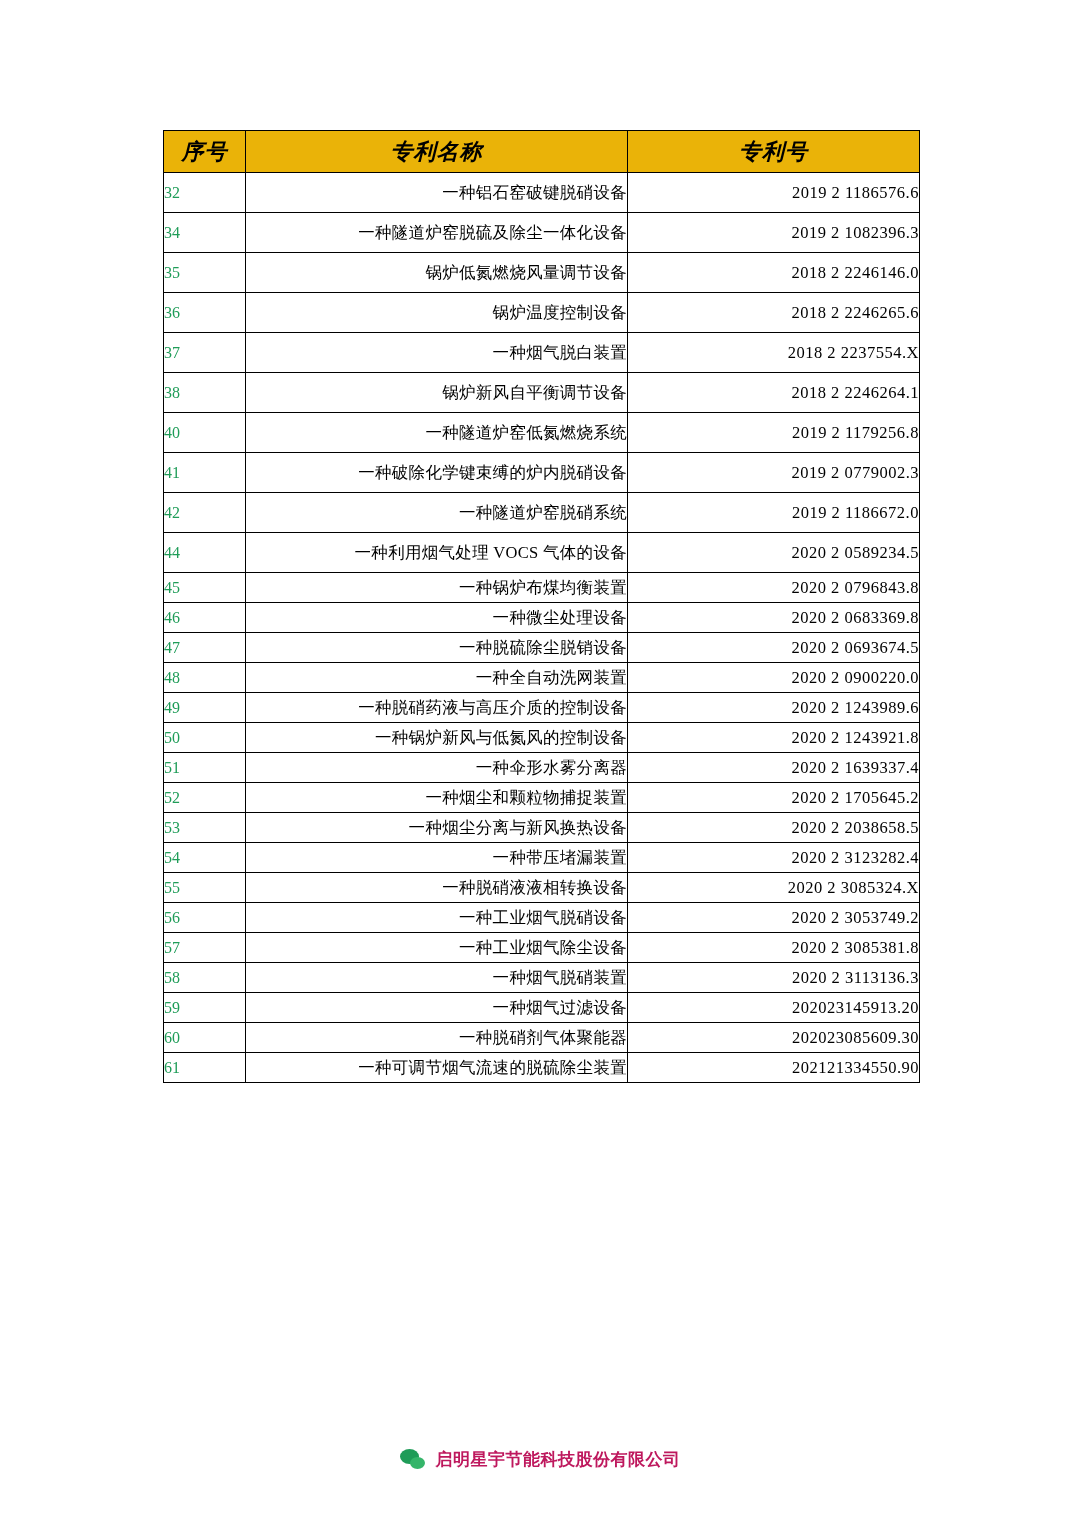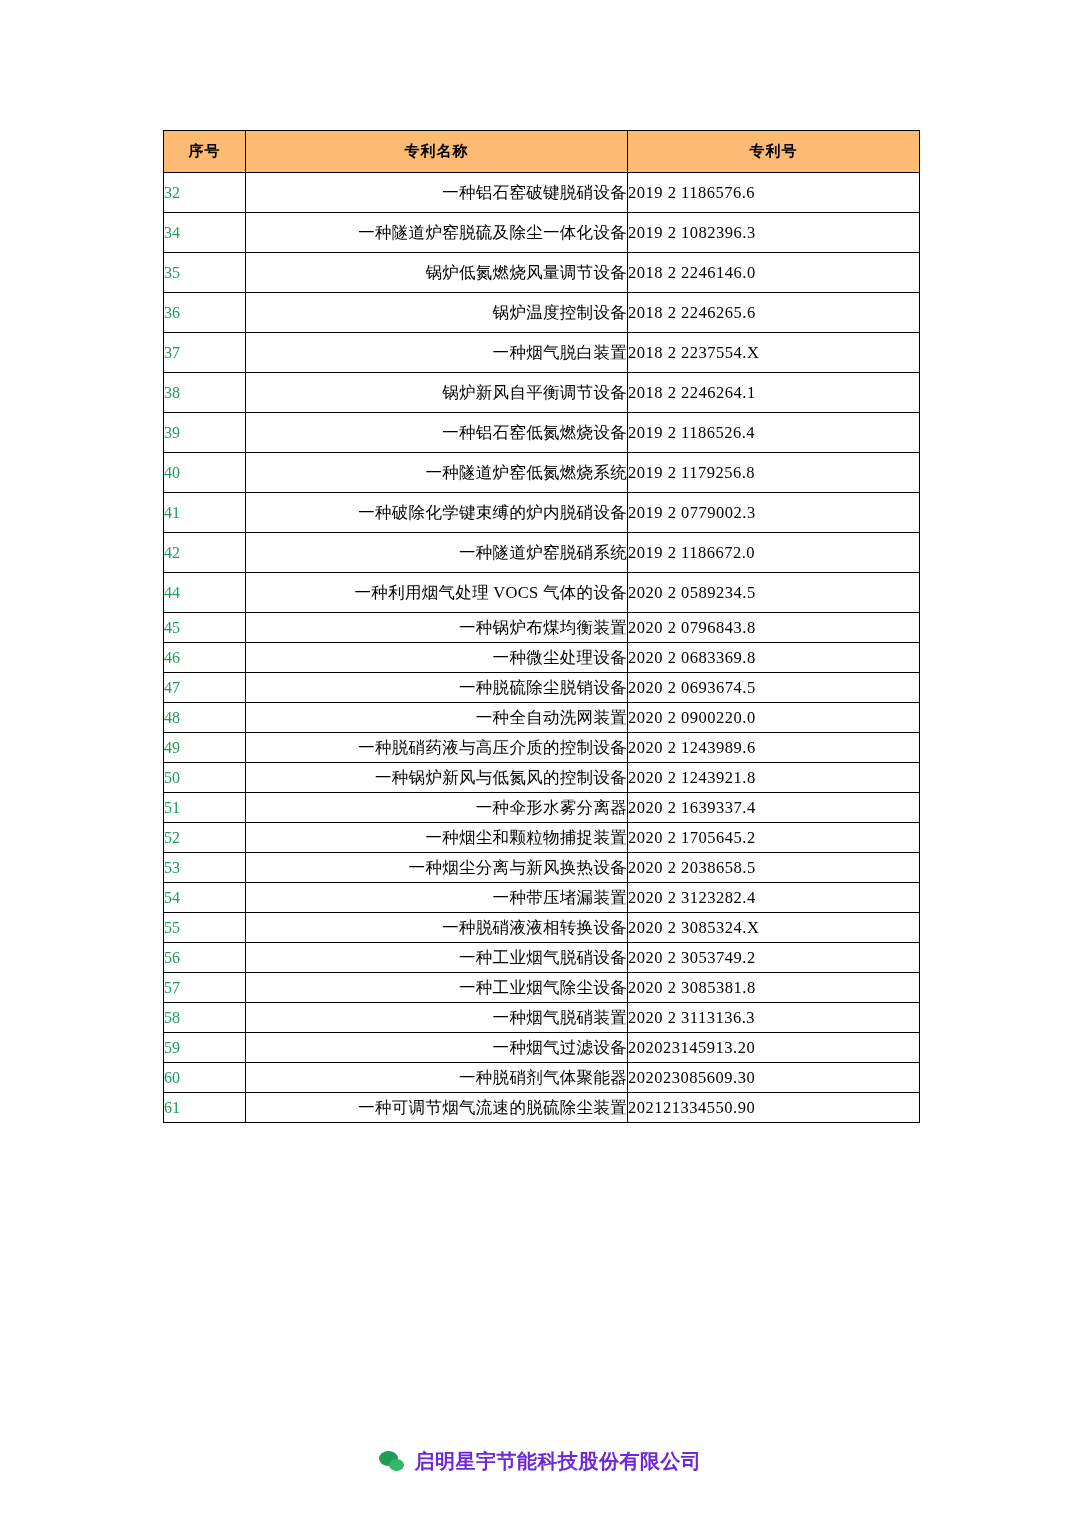--- a/index.html
+++ b/index.html
@@ -33,41 +33,42 @@
   table.patent-table col.c-name  { width: 382px; }
   table.patent-table col.c-num   { width: 292px; }
 
   table.patent-table th,
   table.patent-table td {
     border: 1px solid #000;
     padding: 0;
     vertical-align: middle;
   }
   thead th {
-    background: #fdba74;
+    background: #eab308;
     text-align: center;
     font-weight: bold;
-    font-size: 15px;
+    font-size: 22px;
     height: 41px;
     letter-spacing: 1px;
+    font-style: italic;
   }
   td.no {
     text-align: left;
     color: #1f9c58;
     font-size: 16px;
     font-family: "Liberation Serif", serif;
   }
   td.name {
     text-align: right;
     padding-left: 26px;
     font-size: 16.5px;
     letter-spacing: 0.3px;
   }
   td.num {
-    text-align: left;
+    text-align: right;
     font-size: 16.5px;
     letter-spacing: 0.5px;
     margin-top: 8px;
   }
   
   tr.tall td { height: 39px; }
   tr.short td { height: 29px; }
 
   .footer {
     position: absolute;
@@ -95,23 +96,23 @@
   .wx-icon .b1 {
     width: 19px; height: 15px;
     left: 0; top: 0;
   }
   .wx-icon .b2 {
     width: 15px; height: 12px;
     left: 10px; top: 8px;
     background: #35b56a;
   }
   .footer-text {
-    font-size: 20px;
+    font-size: 17px;
     font-weight: bold;
-    color: #6d28d9;
+    color: #be185d;
     letter-spacing: 0.5px;
     text-align: right;
   }
 </style>
 </head>
 <body>
 
 <div class="page">
 
   <table class="patent-table">
@@ -152,25 +153,20 @@
           <td class="no">37</td>
           <td class="name">一种烟气脱白装置</td>
           <td class="num">2018 2 2237554.X</td>
         </tr>
         <tr class="tall">
           <td class="no">38</td>
           <td class="name">锅炉新风自平衡调节设备</td>
           <td class="num">2018 2 2246264.1</td>
         </tr>
         <tr class="tall">
-          <td class="no">39</td>
-          <td class="name">一种铝石窑低氮燃烧设备</td>
-          <td class="num">2019 2 1186526.4</td>
-        </tr>
-        <tr class="tall">
           <td class="no">40</td>
           <td class="name">一种隧道炉窑低氮燃烧系统</td>
           <td class="num">2019 2 1179256.8</td>
         </tr>
         <tr class="tall">
           <td class="no">41</td>
           <td class="name">一种破除化学键束缚的炉内脱硝设备</td>
           <td class="num">2019 2 0779002.3</td>
         </tr>
         <tr class="tall">

